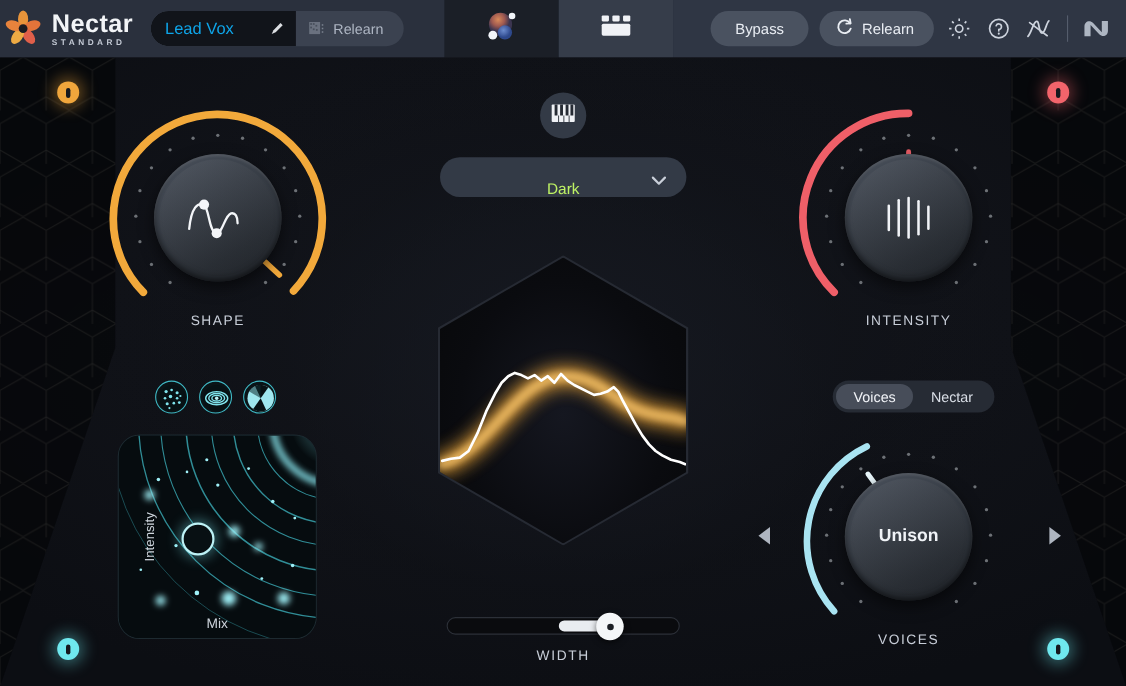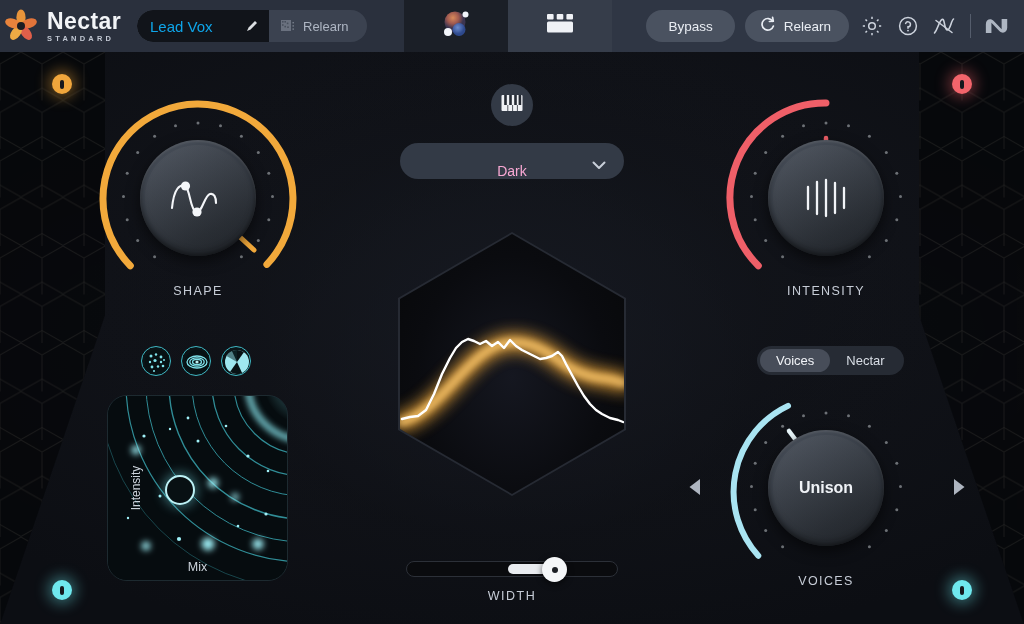--- a/index.html
+++ b/index.html
@@ -188,21 +188,21 @@
     display: flex; align-items: center; justify-content: center;
     z-index: 20;
   }
   .dropdown {
     position: absolute;
     height: 36px; border-radius: 18px;
     background: #333a46;
     display: flex; align-items: center; justify-content: center;
     z-index: 20;
   }
-  .dropdown .dd-label { font-size: 14px; color: #f9a8d4; margin-top: 20px; }
+  .dropdown .dd-label { font-size: 14px; color: #bef264; margin-top: 20px; }
   .dropdown .dd-chev { position: absolute; right: 18px; top: 13px; }
 
   .hexviz {
     position: absolute;
     clip-path: polygon(50% 0%, 100% 25%, 100% 75%, 50% 100%, 0% 75%, 0% 25%);
     background: radial-gradient(ellipse at 50% 55%, #151720 0%, #0a0b0f 60%, #070809 100%);
     overflow: hidden;
     z-index: 15;
   }
   .hexviz-edge {

